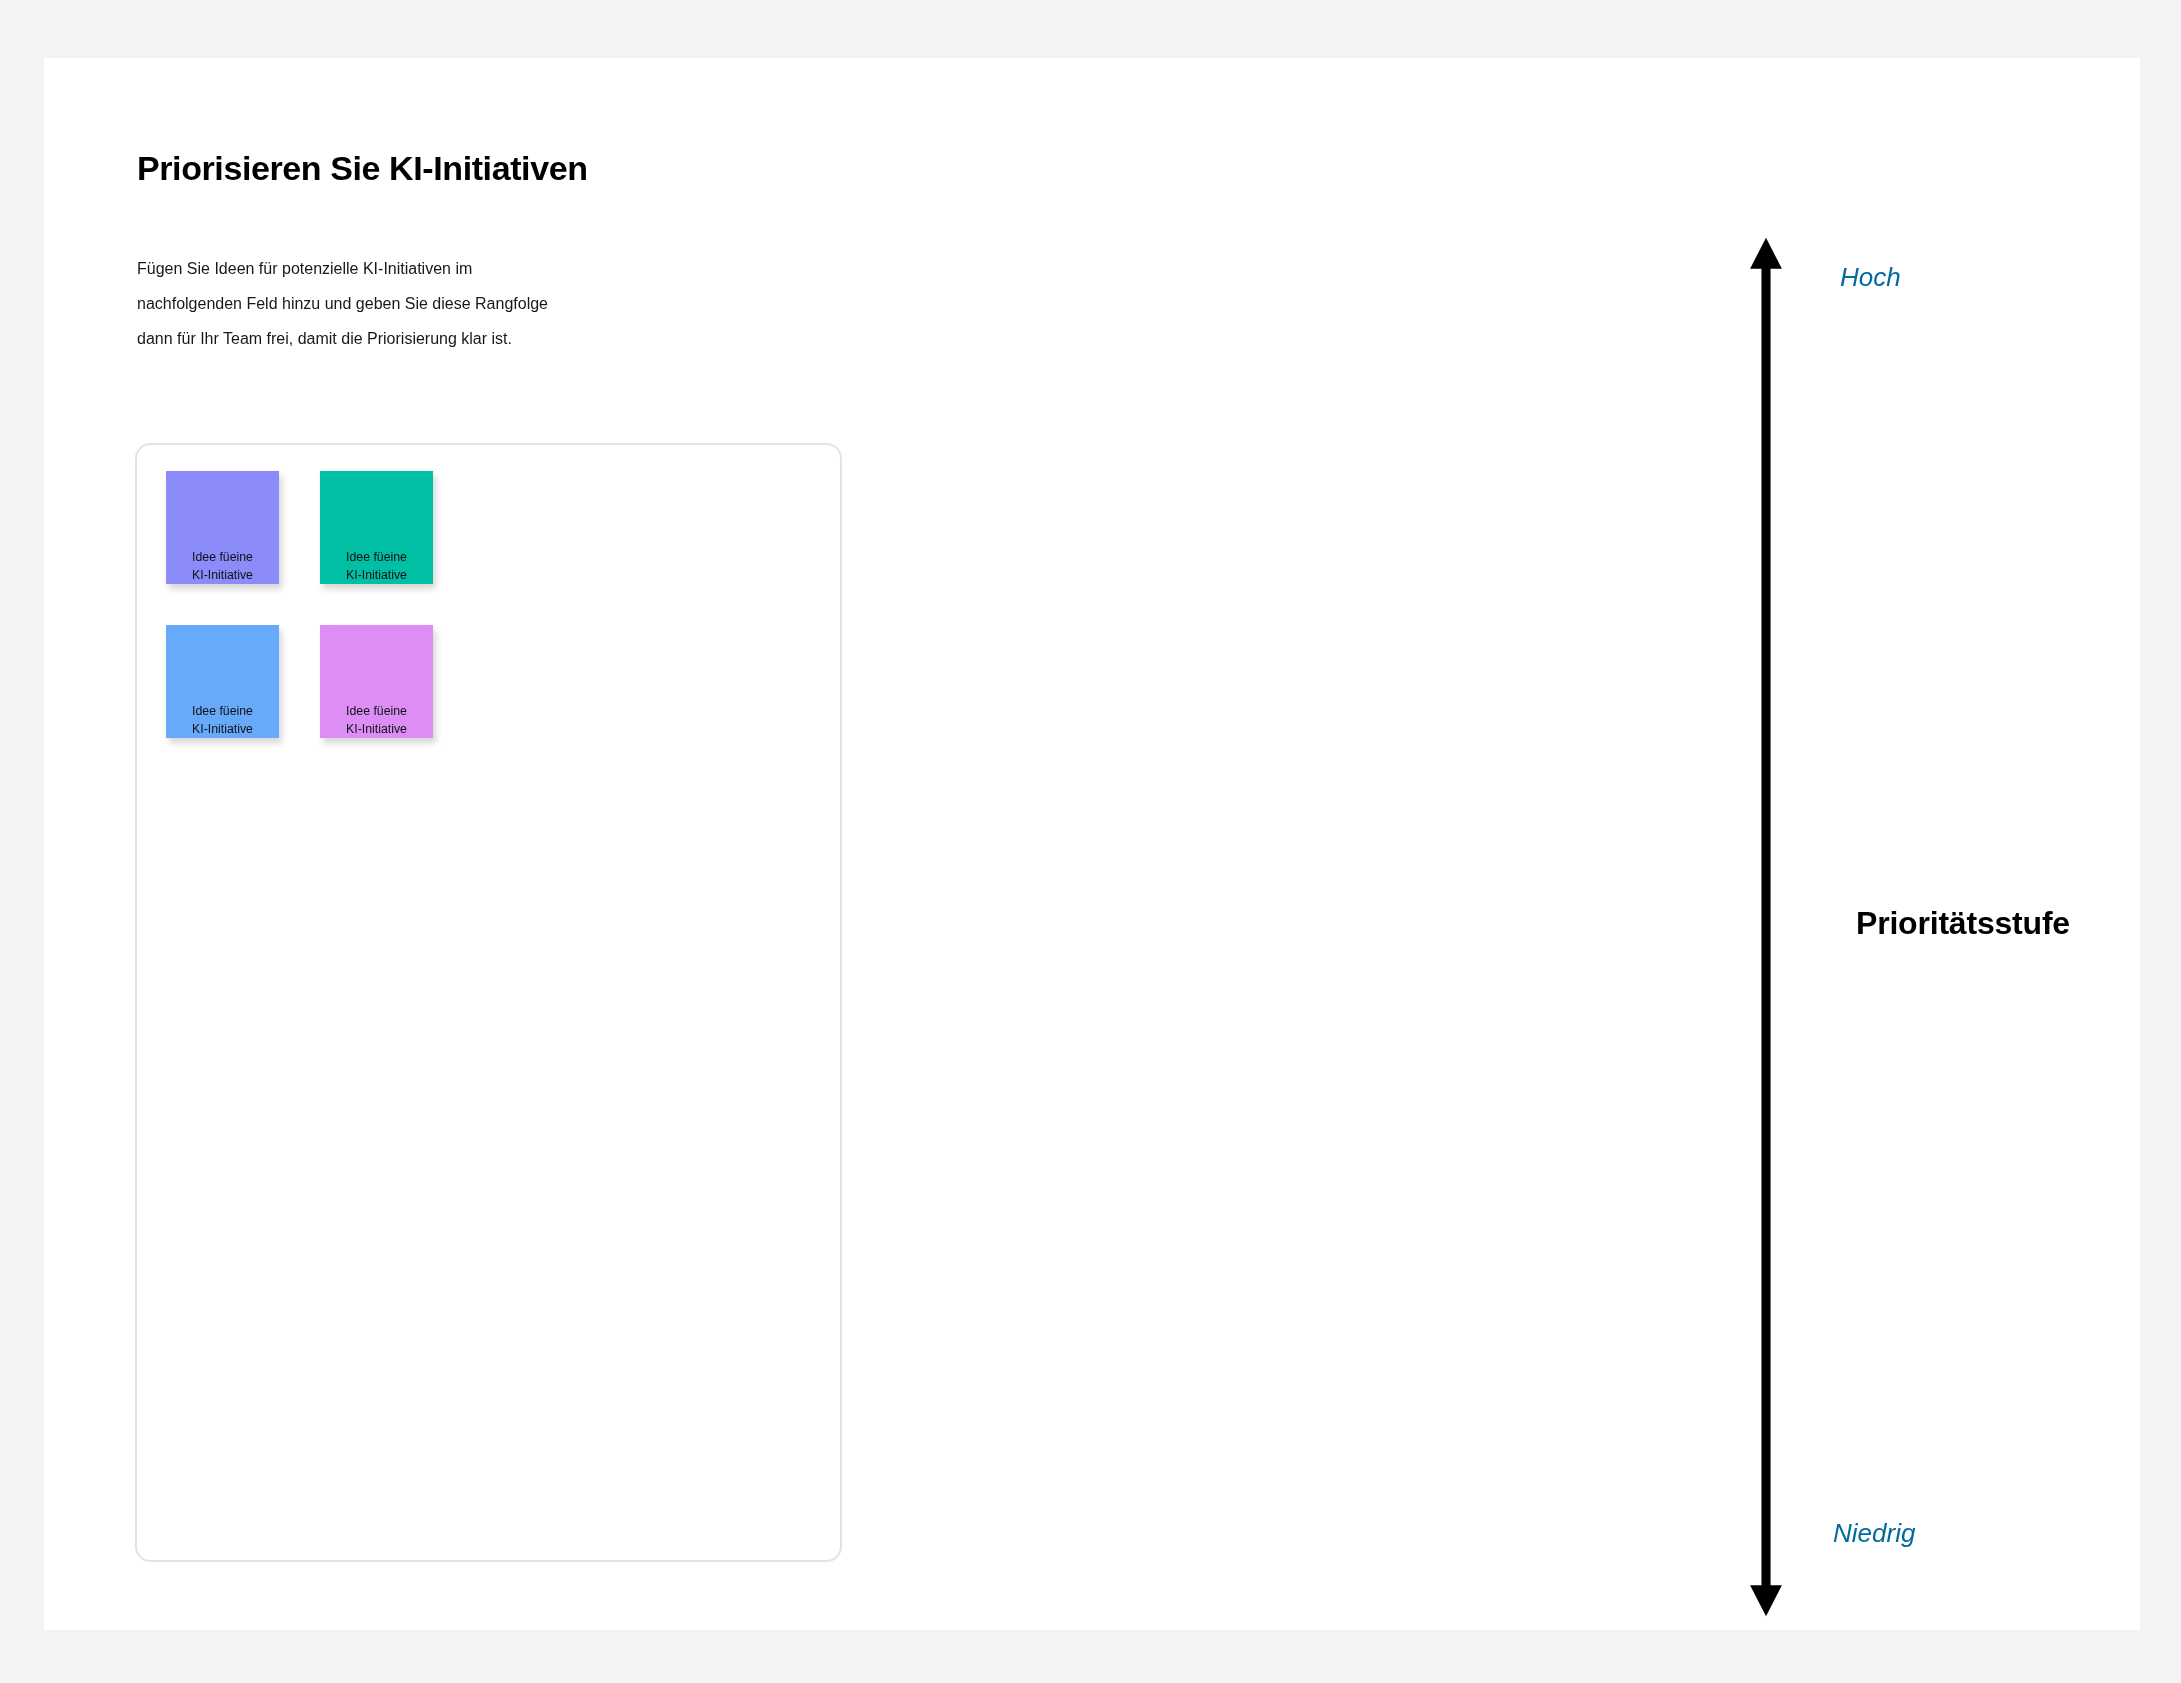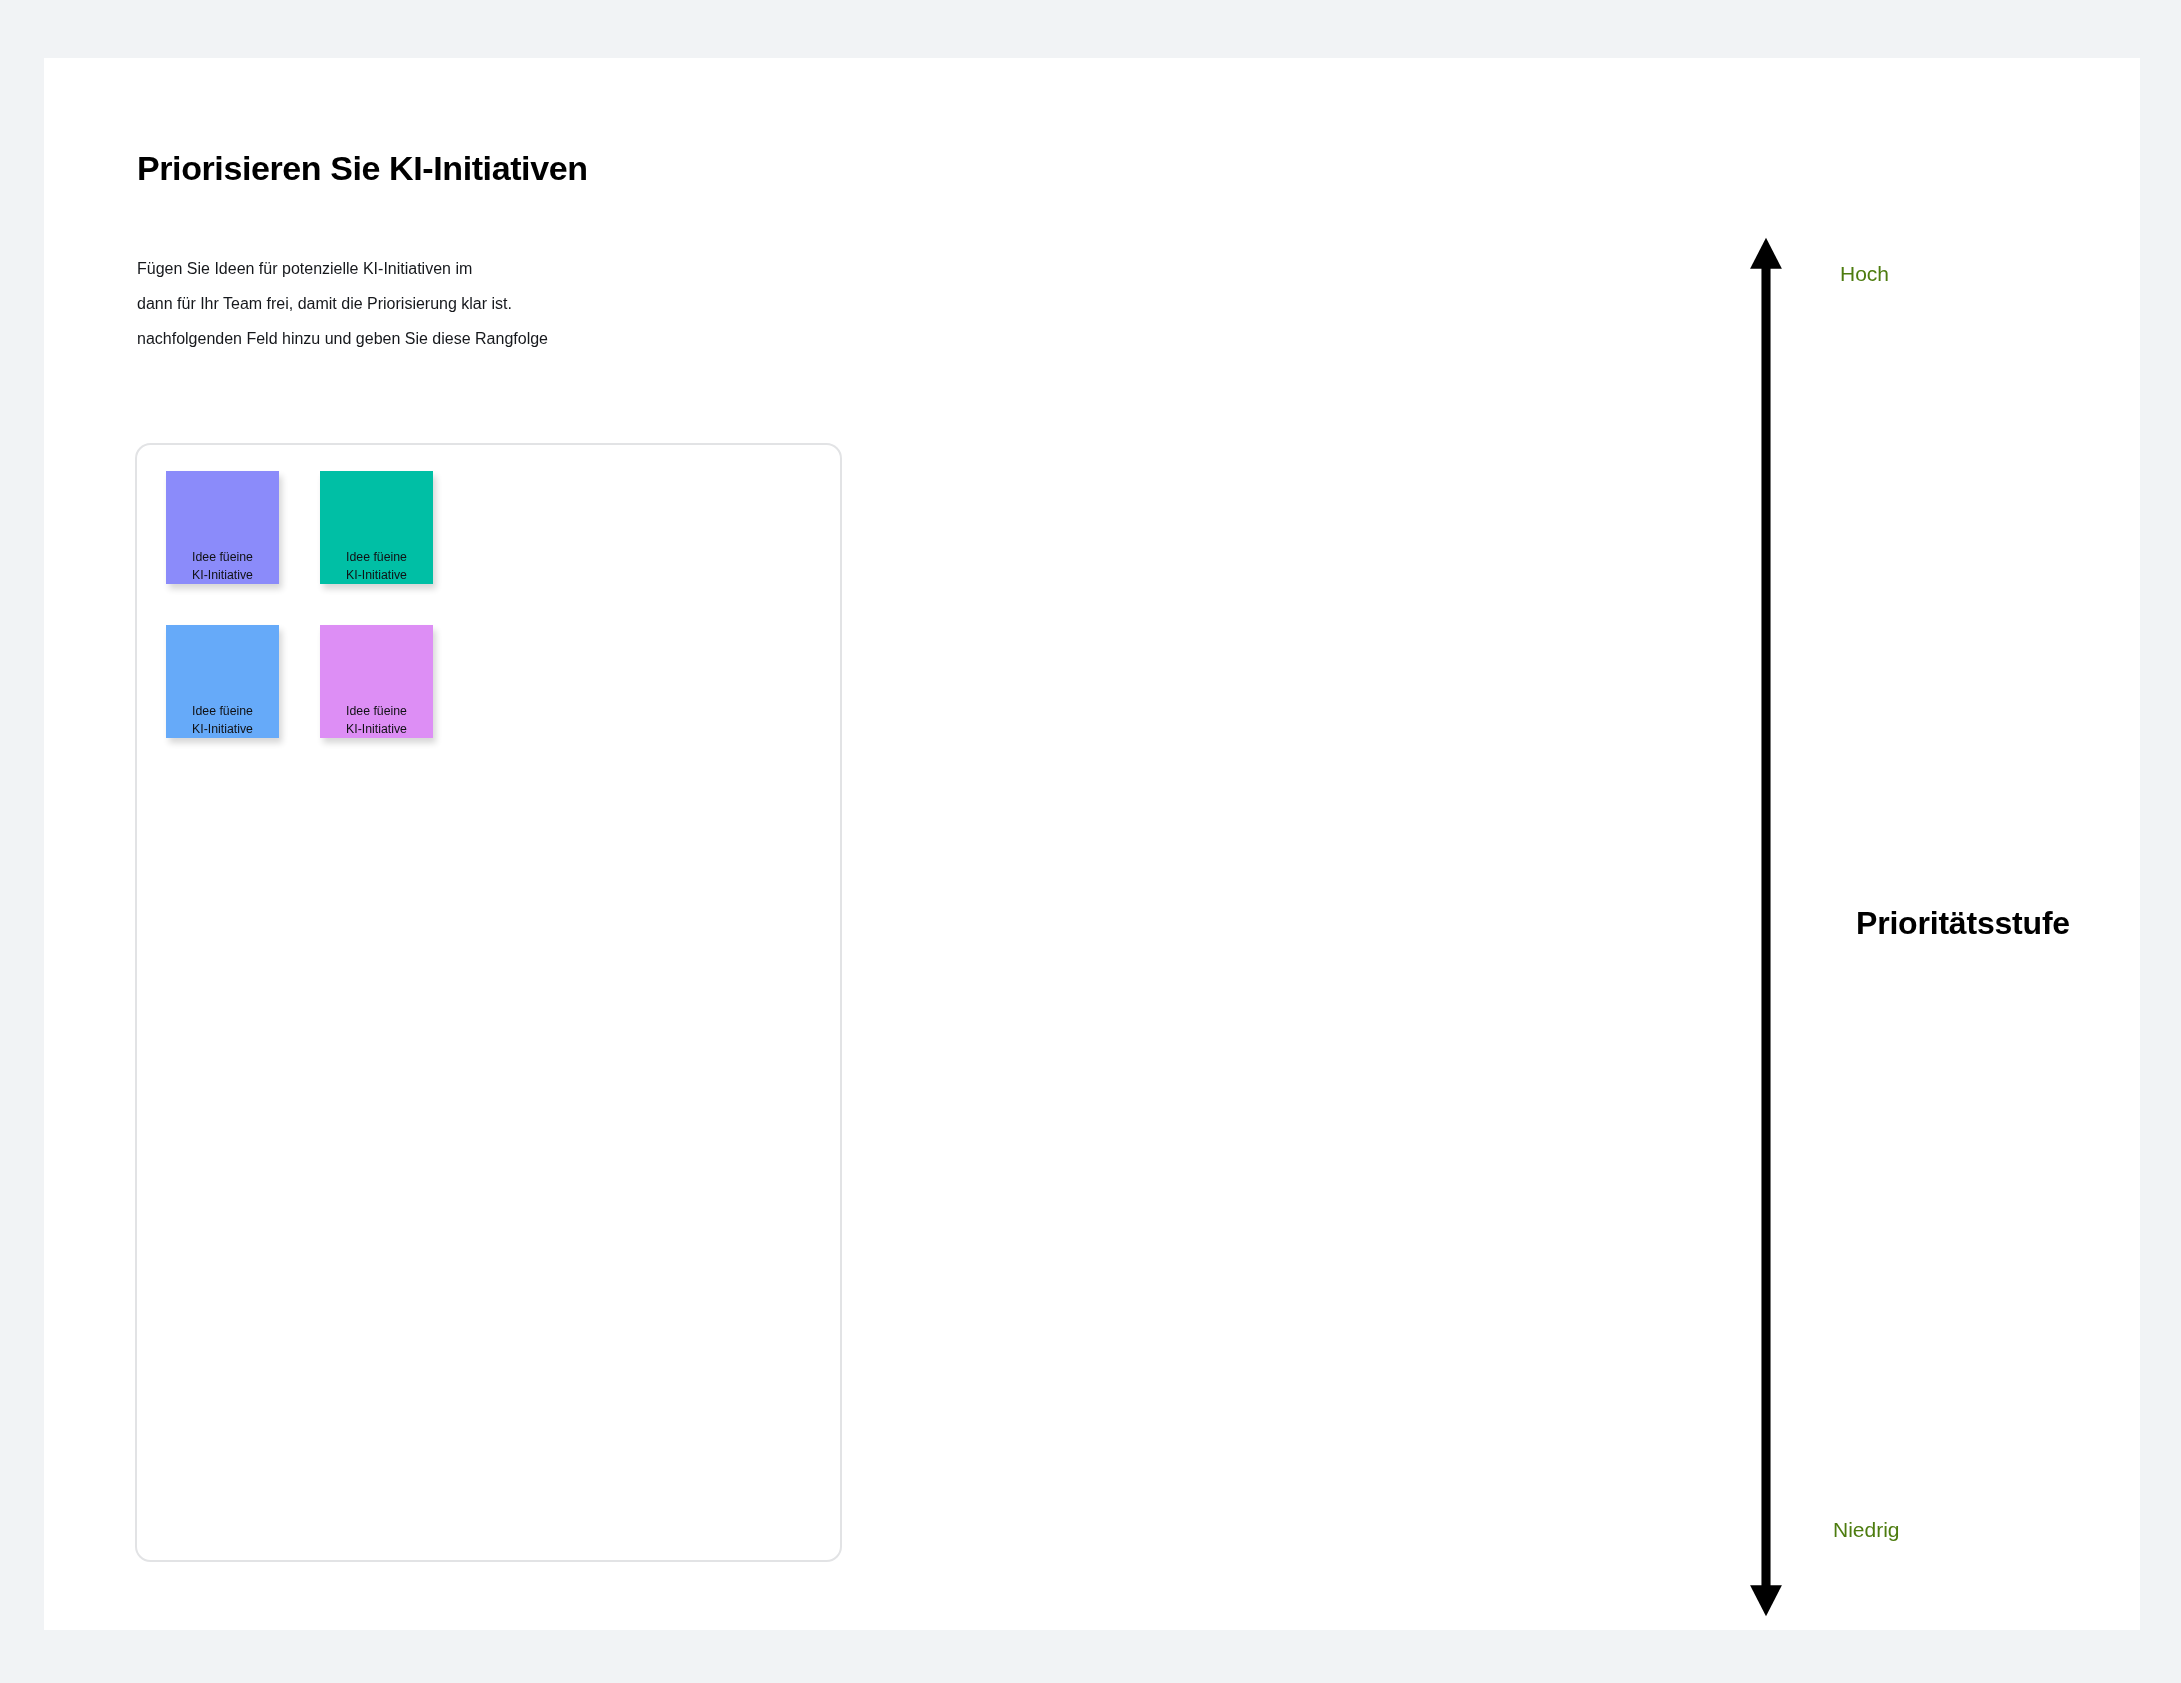--- a/index.html
+++ b/index.html
@@ -115,23 +115,24 @@
   #axis-arrow {
     position: absolute;
     left: 0;
     top: 0;
     width: 102px;
     height: 1382px;
   }
 
   .axis-end-label {
     position: absolute;
-    font-size: 21px;
+    font-size: 26px;
+    font-style: italic;
     font-weight: 400;
-    color: #4d7c0f;
+    color: #0369a1;
     white-space: nowrap;
   }
   #label-high {
     left: 125px;
     top: 25.5px;
   }
   #label-low {
     left: 118px;
     top: 1282px;
   }
@@ -151,22 +152,22 @@
 <body>
 
 <div id="page-root">
 
   <div id="canvas">
 
     <h1 id="headline">Priorisieren Sie KI-Initiativen</h1>
 
     <p id="intro">
       <span class="ln">Fügen Sie Ideen für potenzielle KI-Initiativen im</span>
+      <span class="ln">nachfolgenden Feld hinzu und geben Sie diese Rangfolge</span>
       <span class="ln">dann für Ihr Team frei, damit die Priorisierung klar ist.</span>
-      <span class="ln">nachfolgenden Feld hinzu und geben Sie diese Rangfolge</span>
     </p>
 
     <div id="dropzone">
       <div id="notes-grid">
 
         <div class="note" style="background-color: rgb(139, 139, 250);">
           <span class="note-text">
             <span class="note-line">Idee füeine</span>
             <span class="note-line">KI-Initiative</span>
           </span>

